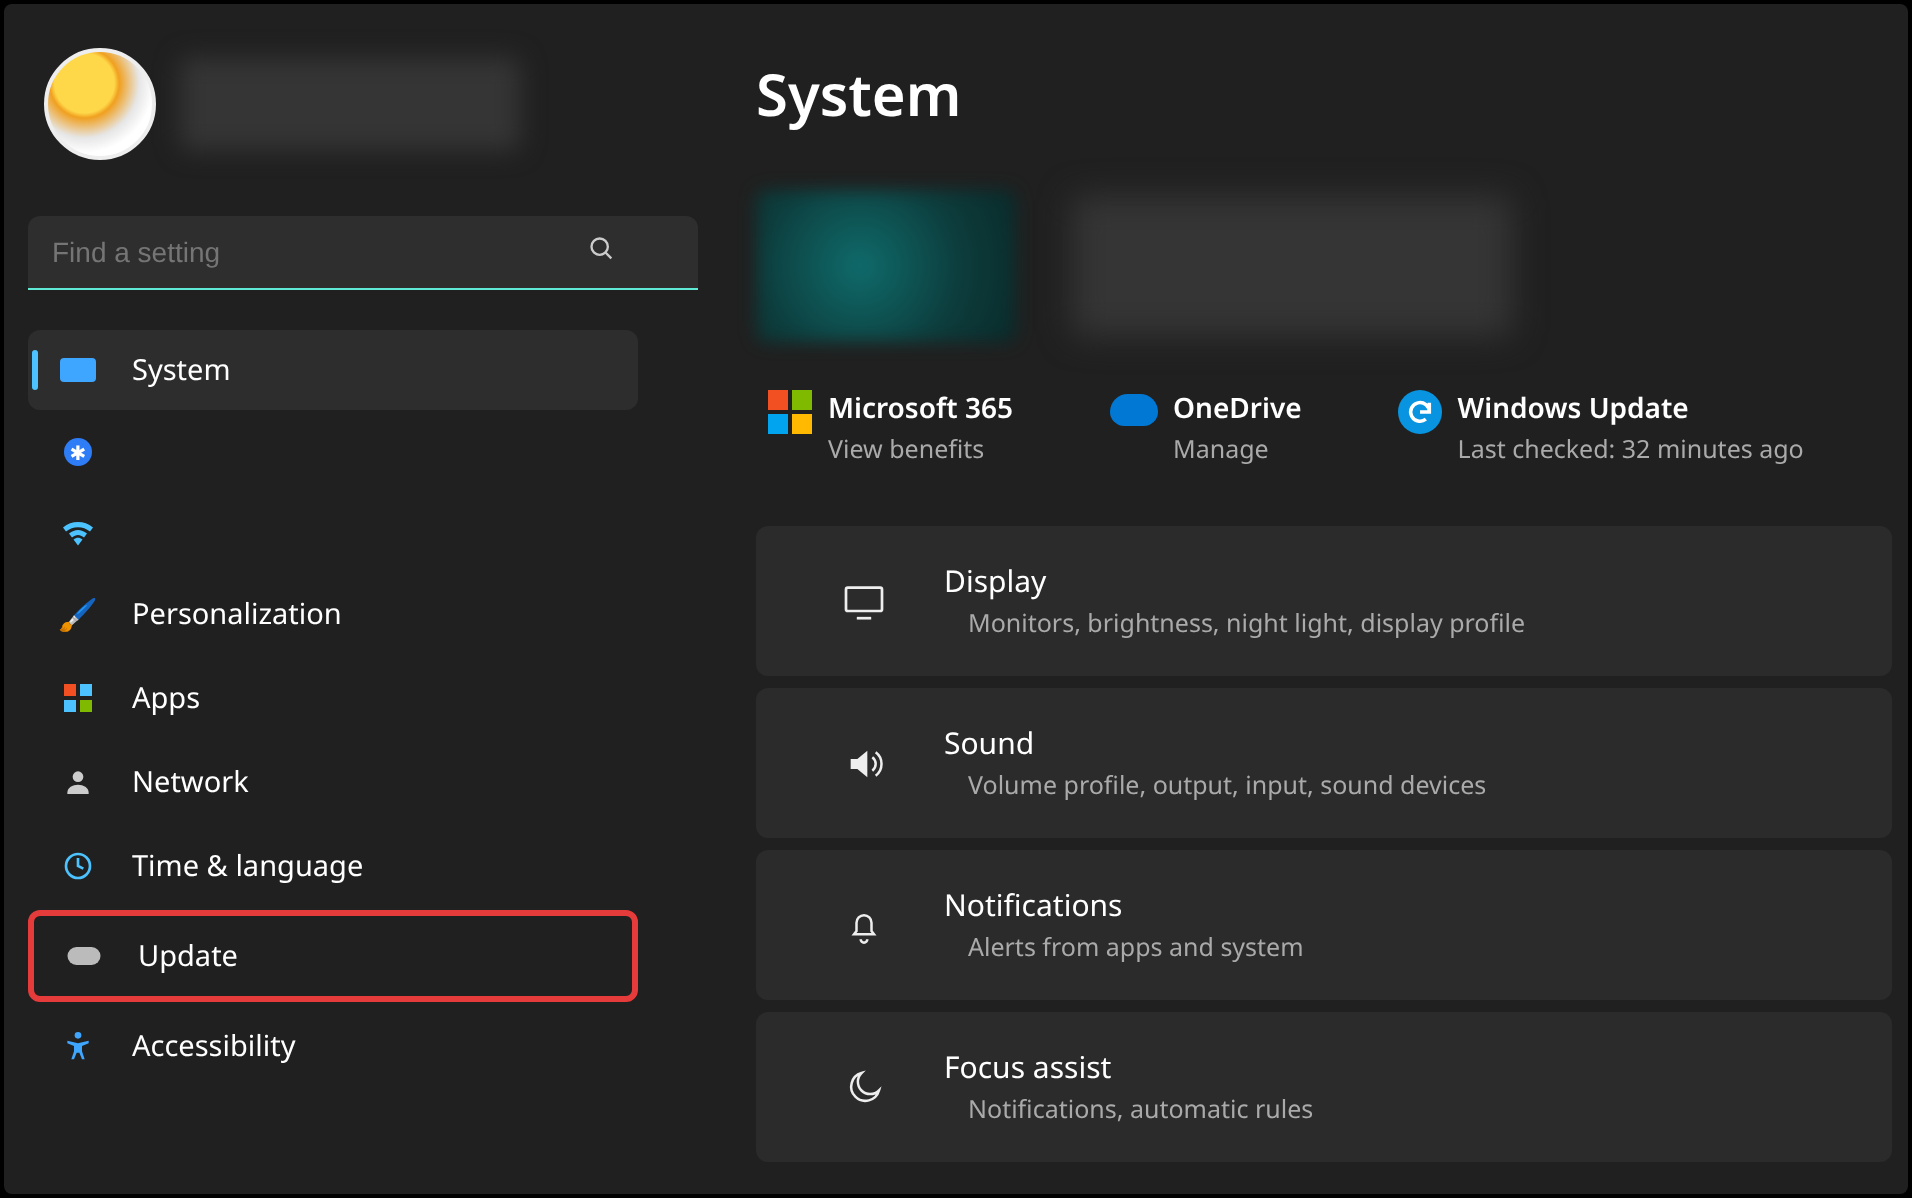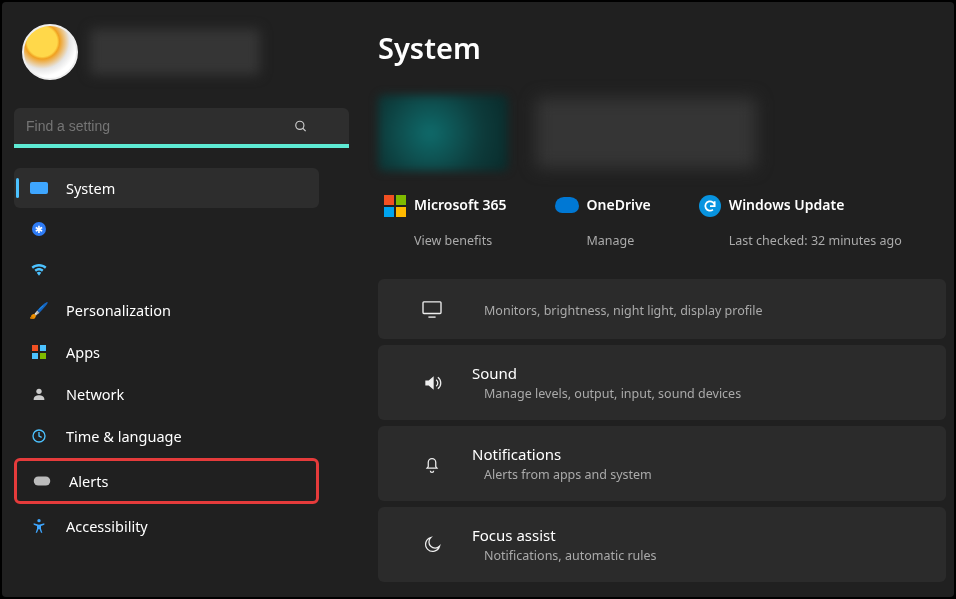--- a/index.html
+++ b/index.html
@@ -42,21 +42,21 @@
     filter: blur(6px);
     border-radius: 4px;
   }
   .search-wrap {
     margin: 18px 8px 20px 0;
   }
   .search {
     width: 335px;
     background: #2e2e2e;
     border: none;
-    border-bottom: 4px solid #5eead4;
+    border-bottom: 1px solid #5eead4;
     color: #ccc;
     font-size: 14px;
     padding: 10px 40px 10px 12px;
     border-radius: 6px 6px 0 0;
     position: relative;
   }
   .search-box { position: relative; }
   .search-icon {
     position: absolute;
     right: 16px; top: 50%;
@@ -136,21 +136,21 @@
     align-items: flex-start;
     gap: 8px;
   }
   .quick-title {
     font-size: 14px;
     font-weight: 600;
   }
   .quick-sub {
     font-size: 12.5px;
     color: #aaa;
-    margin-top: 18px;
+    margin-top: 2px;
   }
   .ms365-ico {
     width: 22px; height: 22px;
     display: grid;
     grid-template-columns: 1fr 1fr;
     grid-template-rows: 1fr 1fr;
     gap: 2px;
   }
   .ms365-ico span:nth-child(1){background:#f25022;}
   .ms365-ico span:nth-child(2){background:#7fba00;}
@@ -275,21 +275,21 @@
             </svg>
         </span>
         <span>Time &amp; language</span>
       </div>
       <div class="nav-item highlight-box">
         <span class="nav-ico">
           <svg width="18" height="12" viewBox="0 0 24 16" fill="#bbb">
               <rect x="1" y="2" width="22" height="12" rx="6"></rect>
             </svg>
         </span>
-        <span>Alerts</span>
+        <span>Update</span>
       </div>
       <div class="nav-item">
         <span class="nav-ico" style="color:#3ea6ff">
           <svg width="16" height="16" viewBox="0 0 24 24" fill="currentColor">
               <circle cx="12" cy="4" r="2.5"></circle>
               <path d="M4 8l8 2 8-2v2l-5 2v4l2 6h-2l-2-5h-2l-2 5H7l2-6v-4L4 10V8z"></path>
             </svg>
         </span>
         <span>Accessibility</span>
       </div>
@@ -339,33 +339,34 @@
 
     <div class="cards">
       <div class="card">
         <div class="card-ico">
           <svg width="22" height="18" viewBox="0 0 24 20" fill="none" stroke="currentColor" stroke-width="1.5">
               <rect x="2" y="2" width="20" height="13" rx="1"></rect>
               <line x1="8" y1="19" x2="16" y2="19"></line>
             </svg>
         </div>
         <div>
+          <div class="card-title">Display</div>
           <div class="card-sub">Monitors, brightness, night light, display profile</div>
         </div>
       </div>
       <div class="card">
         <div class="card-ico">
           <svg width="22" height="20" viewBox="0 0 24 24" fill="none" stroke="currentColor" stroke-width="1.5">
               <path d="M4 9v6h4l6 5V4l-6 5H4z" fill="currentColor" stroke="none"></path>
               <path d="M17 8c1.3 1 2 2.4 2 4s-.7 3-2 4M19 5c2.2 1.6 3.5 4 3.5 7s-1.3 5.4-3.5 7"></path>
             </svg>
         </div>
         <div>
           <div class="card-title">Sound</div>
-          <div class="card-sub">Manage levels, output, input, sound devices</div>
+          <div class="card-sub">Volume profile, output, input, sound devices</div>
         </div>
       </div>
       <div class="card">
         <div class="card-ico">
           <svg width="20" height="22" viewBox="0 0 24 24" fill="none" stroke="currentColor" stroke-width="1.5">
               <path d="M6 17h12l-1.5-2V10a4.5 4.5 0 00-9 0v5L6 17zM10 20a2 2 0 004 0"></path>
             </svg>
         </div>
         <div>
           <div class="card-title">Notifications</div>

